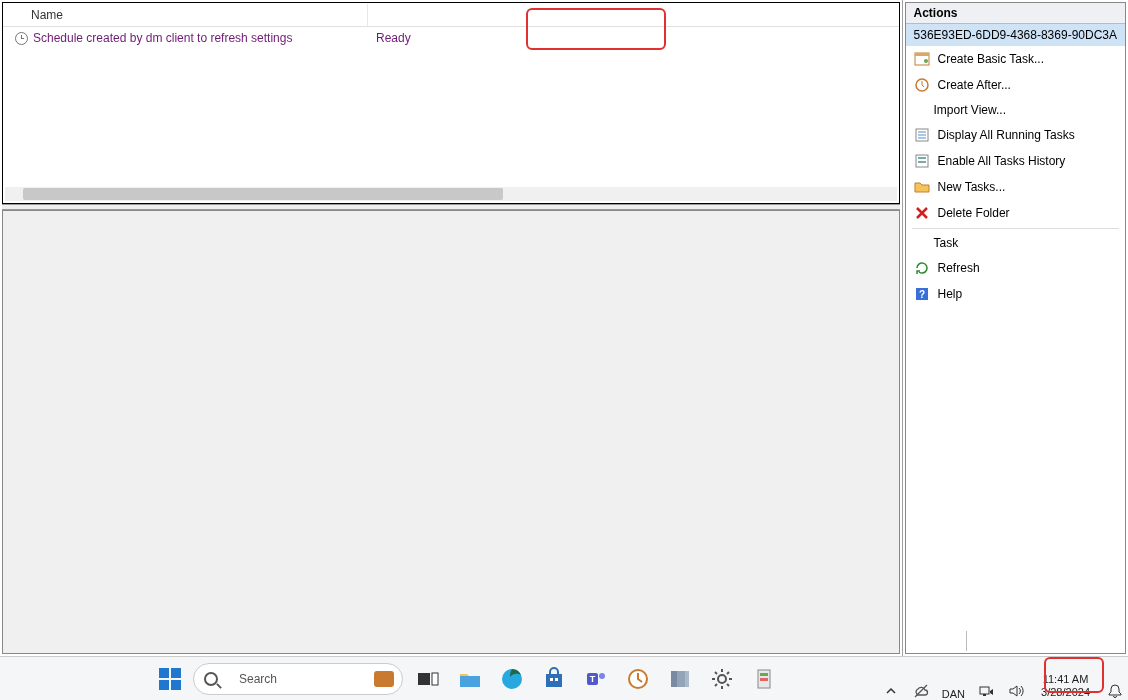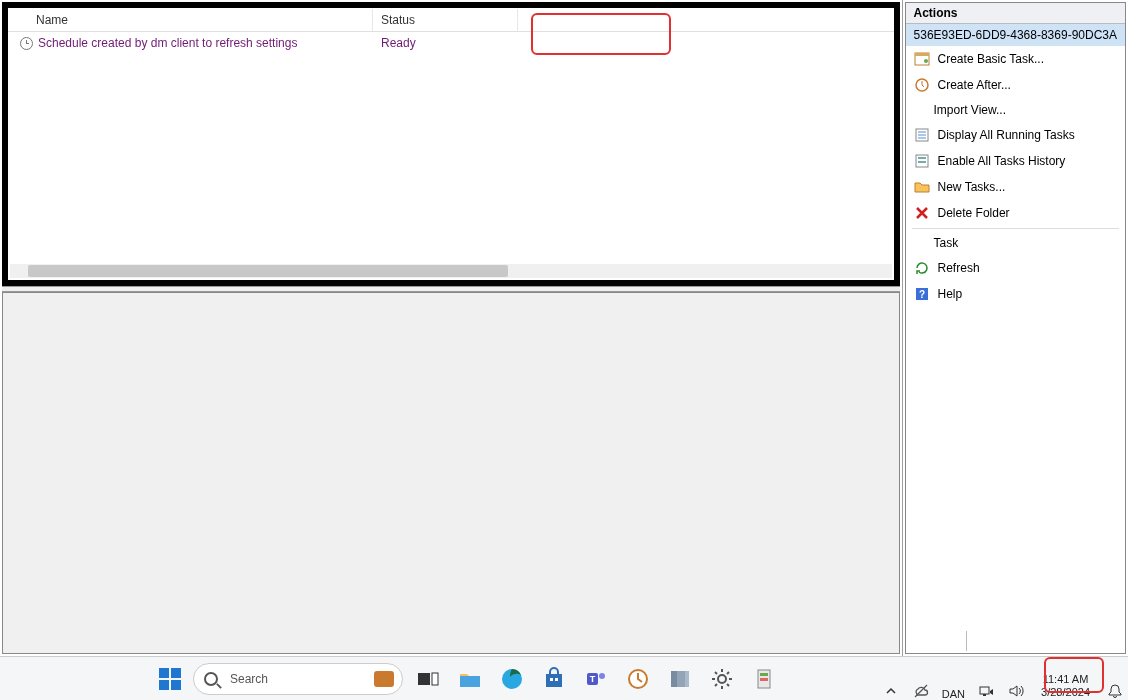--- a/index.html
+++ b/index.html
@@ -20,23 +20,23 @@
     background: #fff;
   }
   
   .main-area {
     width: 932px;
     display: flex;
     flex-direction: column;
     border-right: 1px solid #a0a0a0;
   }
   .task-list-pane {
-    height: 284px;
+    height: 202px;
     background: #fff;
-    border: 6px solid #000000;
+    border: 1px solid #000000;
     margin: 2px;
     margin-bottom: 0;
     display: flex;
     flex-direction: column;
     position: relative;
   }
   .task-header-row {
     display: flex;
     height: 24px;
     border-bottom: 1px solid #e0e0e0;
@@ -193,21 +193,21 @@
   .win-logo {
     display: grid; grid-template-columns: 10px 10px; grid-template-rows: 10px 10px; gap: 2px;
   }
   .win-logo div { background: #1f77d0; }
   .search-box {
     width: 210px; height: 32px;
     background: #fff;
     border: 1px solid #ccc;
     border-radius: 16px;
     display: flex; align-items: center;
-    padding: 0 10px; gap: 12px;
+    padding: 0 10px; gap: 21px;
     color: #555;
     position: relative;
   }
   .search-box .mag {
     width: 14px; height: 14px; border: 2px solid #555; border-radius: 50%;
     position: relative;
   }
   .search-box .mag::after {
     content: ""; position: absolute; width: 6px; height: 2px; background: #555;
     transform: rotate(45deg); left: 10px; top: 11px;
@@ -249,21 +249,20 @@
 
 <div class="app">
 
   <div class="main-area">
 
     <div class="task-list-pane">
       <div class="red-box-triggers"></div>
 
       <div class="task-header-row">
         <div class="th th-name">Name</div>
-        <div class="th th-status">Status</div>
       </div>
 
       <div class="task-row">
         <div class="td td-name">
           <span class="clock-icon"></span>
           <span>Schedule created by dm client to refresh settings</span>
         </div>
         <div class="td td-status">Ready</div>
       </div>
 

